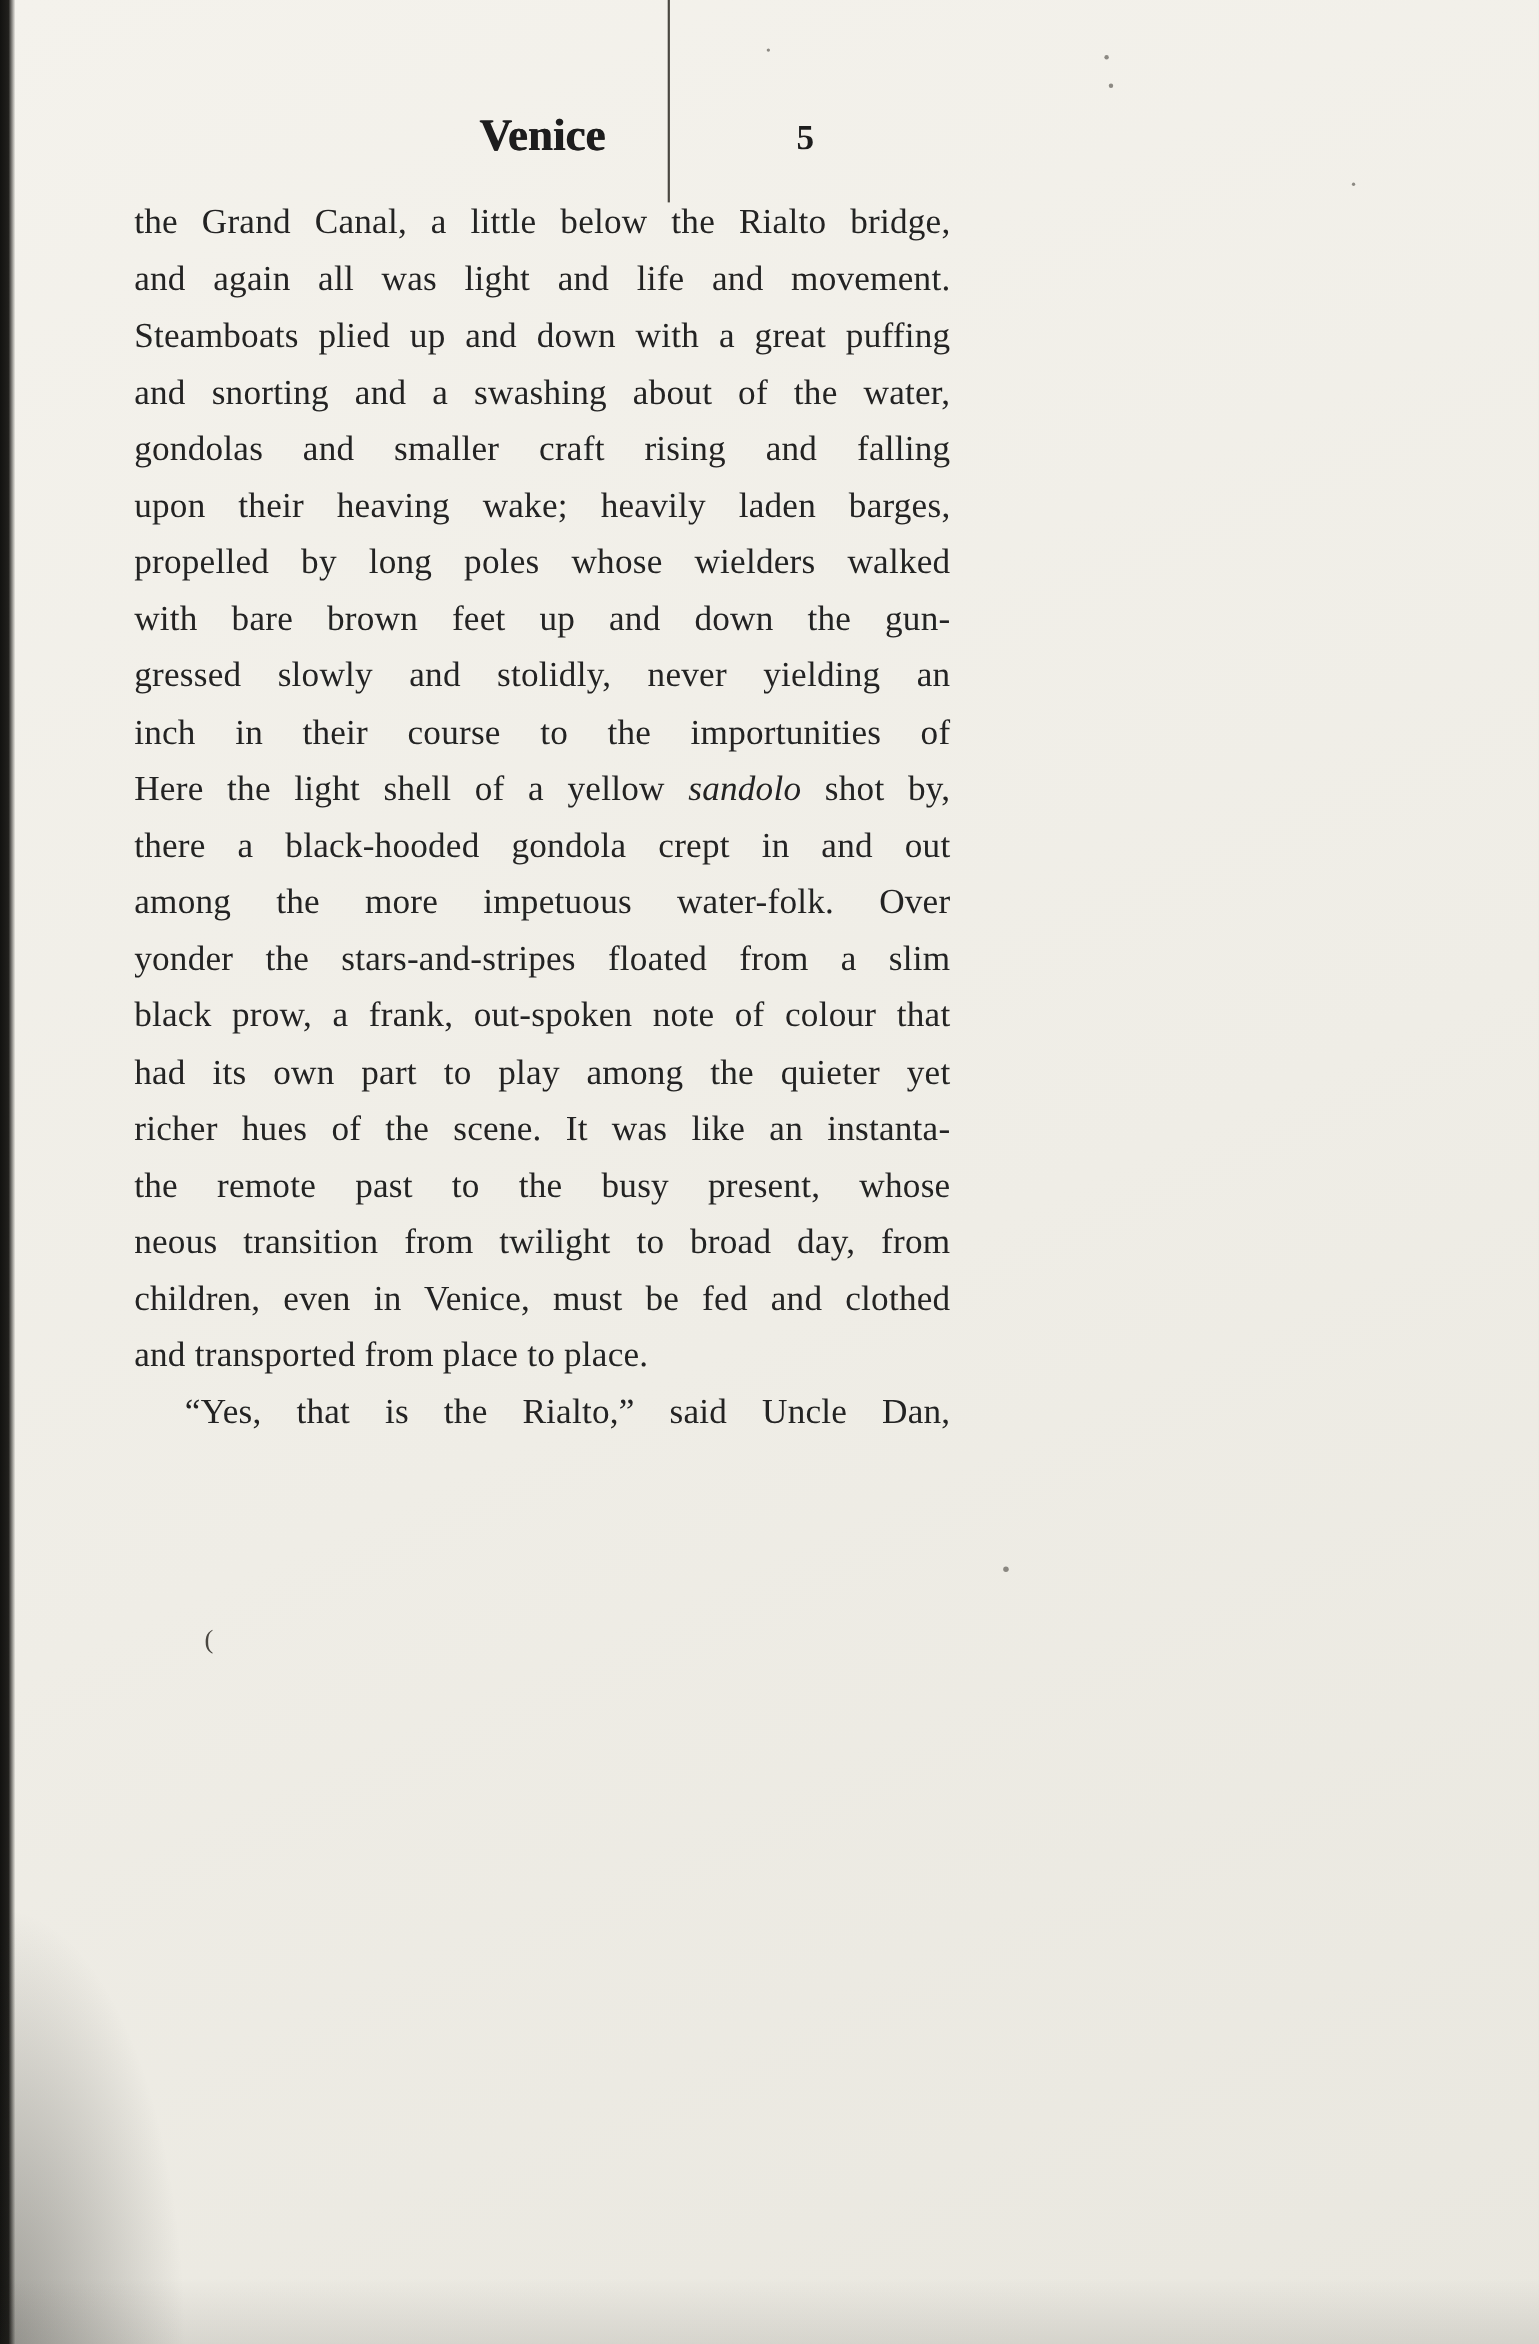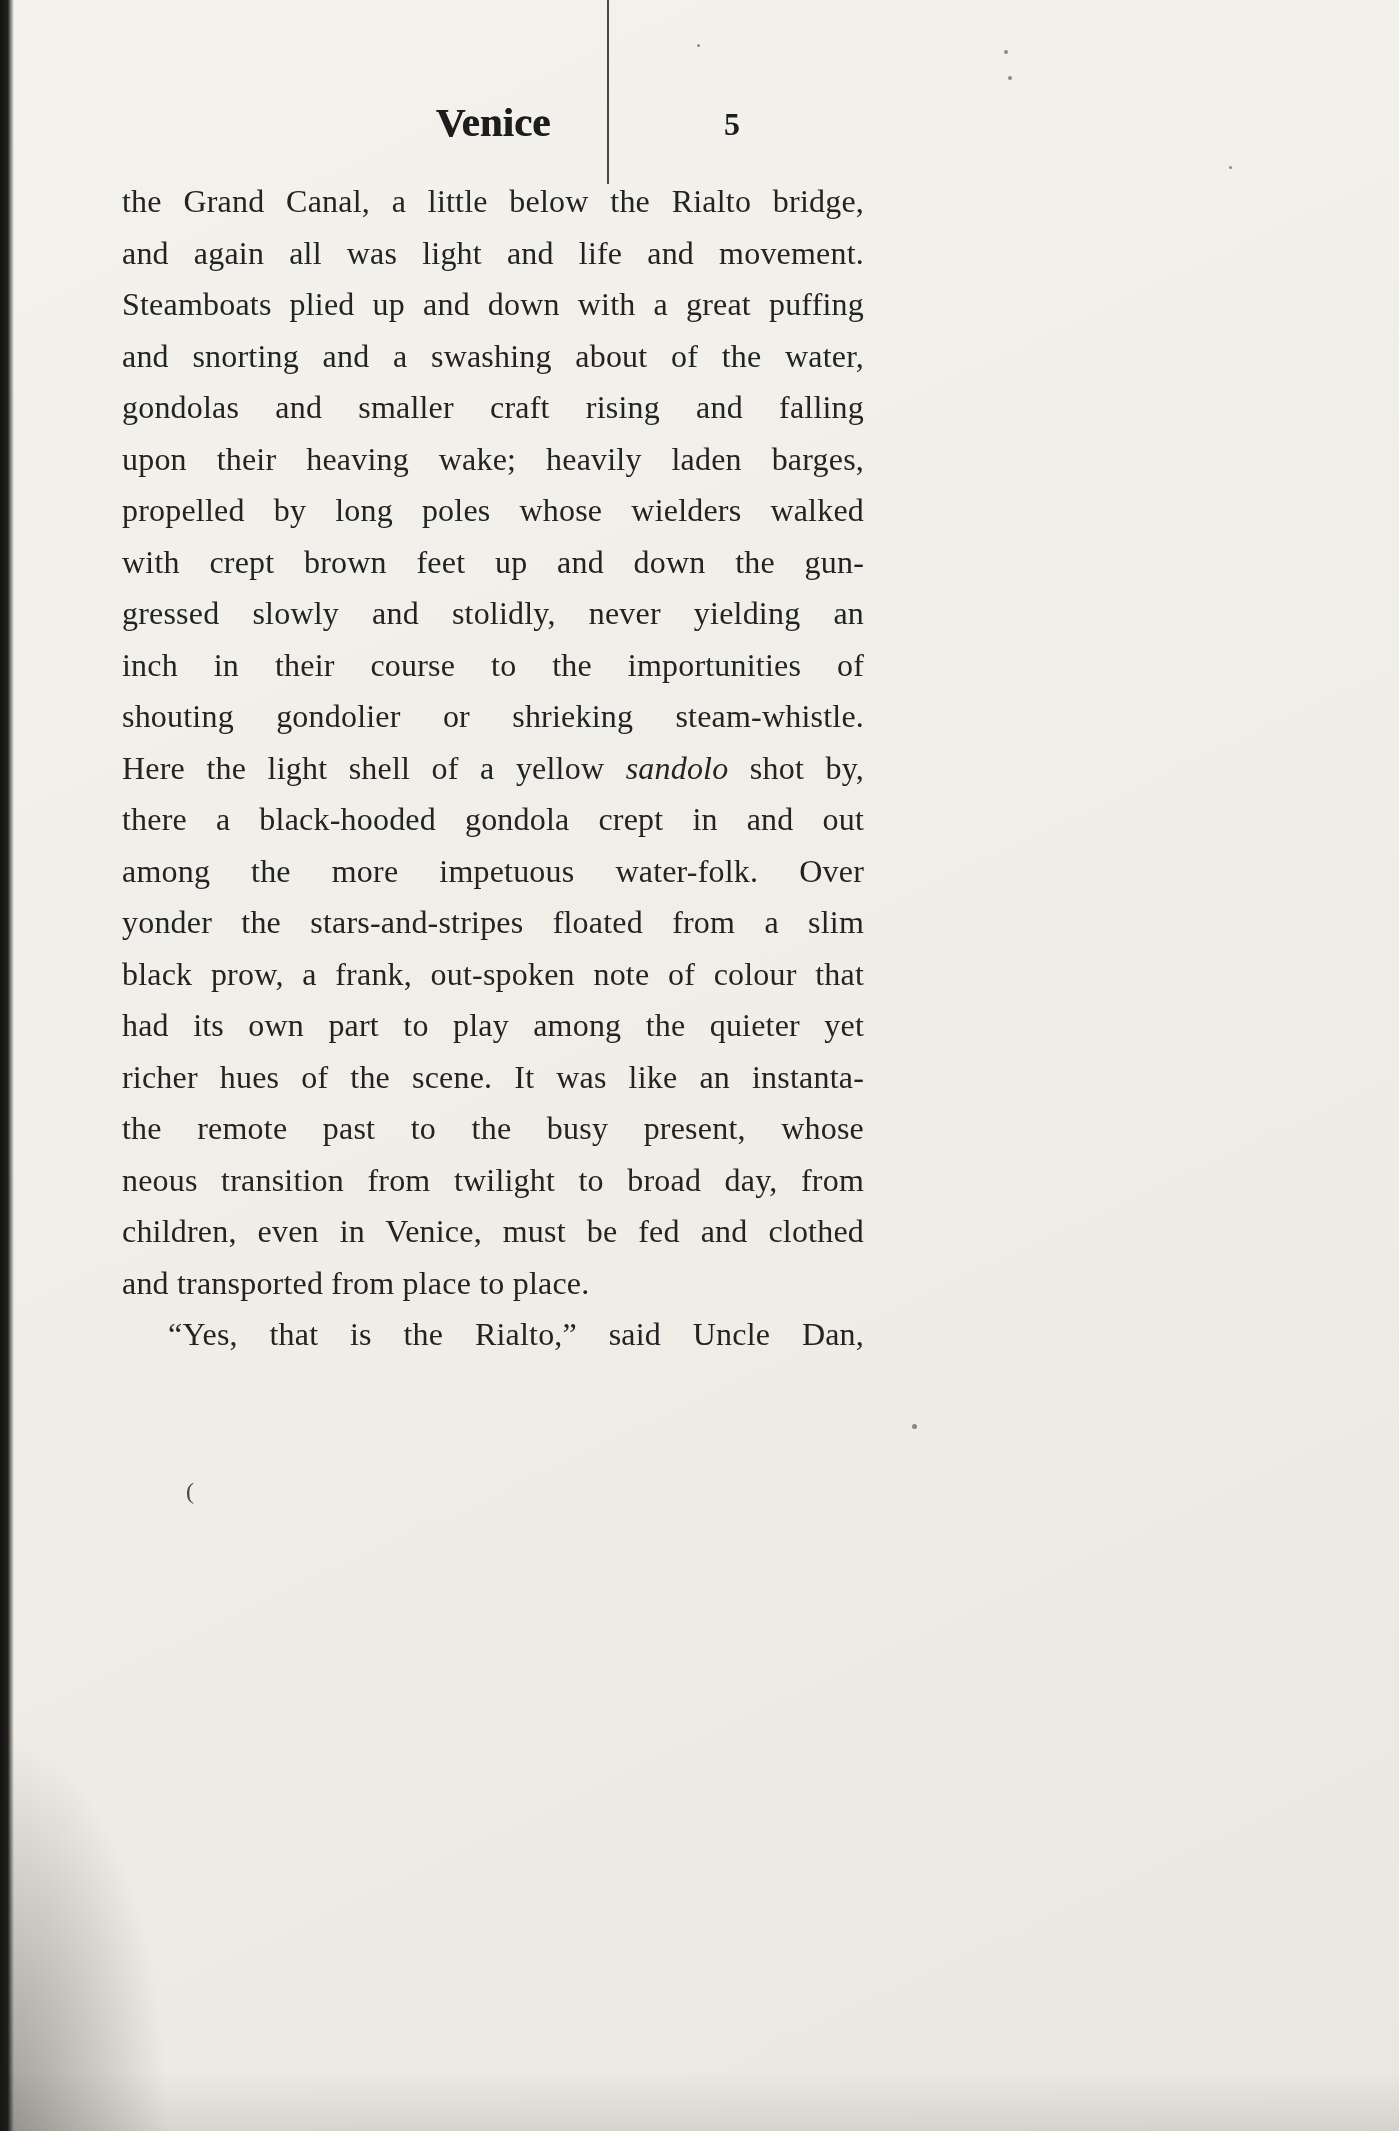--- a/index.html
+++ b/index.html
@@ -76,24 +76,23 @@
   <div class="page-number">5</div>
 
   <div class="text-block">
     <div class="line">the Grand Canal, a little below the Rialto bridge,</div>
     <div class="line">and again all was light and life and movement.</div>
     <div class="line">Steamboats plied up and down with a great puffing</div>
     <div class="line">and snorting and a swashing about of the water,</div>
     <div class="line">gondolas and smaller craft rising and falling</div>
     <div class="line">upon their heaving wake; heavily laden barges,</div>
     <div class="line">propelled by long poles whose wielders walked</div>
-    <div class="line">with crept brown feet up and down the gun-</div>
+    <div class="line">with bare brown feet up and down the gun-</div>
     <div class="line">gressed slowly and stolidly, never yielding an</div>
     <div class="line">inch in their course to the importunities of</div>
-    <div class="line">shouting gondolier or shrieking steam-whistle.</div>
     <div class="line"><span>Here the light shell of a yellow </span><em>sandolo</em><span> shot by,</span></div>
     <div class="line">there a black-hooded gondola crept in and out</div>
     <div class="line">among the more impetuous water-folk.  Over</div>
     <div class="line">yonder the stars-and-stripes floated from a slim</div>
     <div class="line">black prow, a frank, out-spoken note of colour that</div>
     <div class="line">had its own part to play among the quieter yet</div>
     <div class="line">richer hues of the scene.  It was like an instanta-</div>
     <div class="line">the remote past to the busy present, whose</div>
     <div class="line">neous transition from twilight to broad day, from</div>
     <div class="line">children, even in Venice, must be fed and clothed</div>

